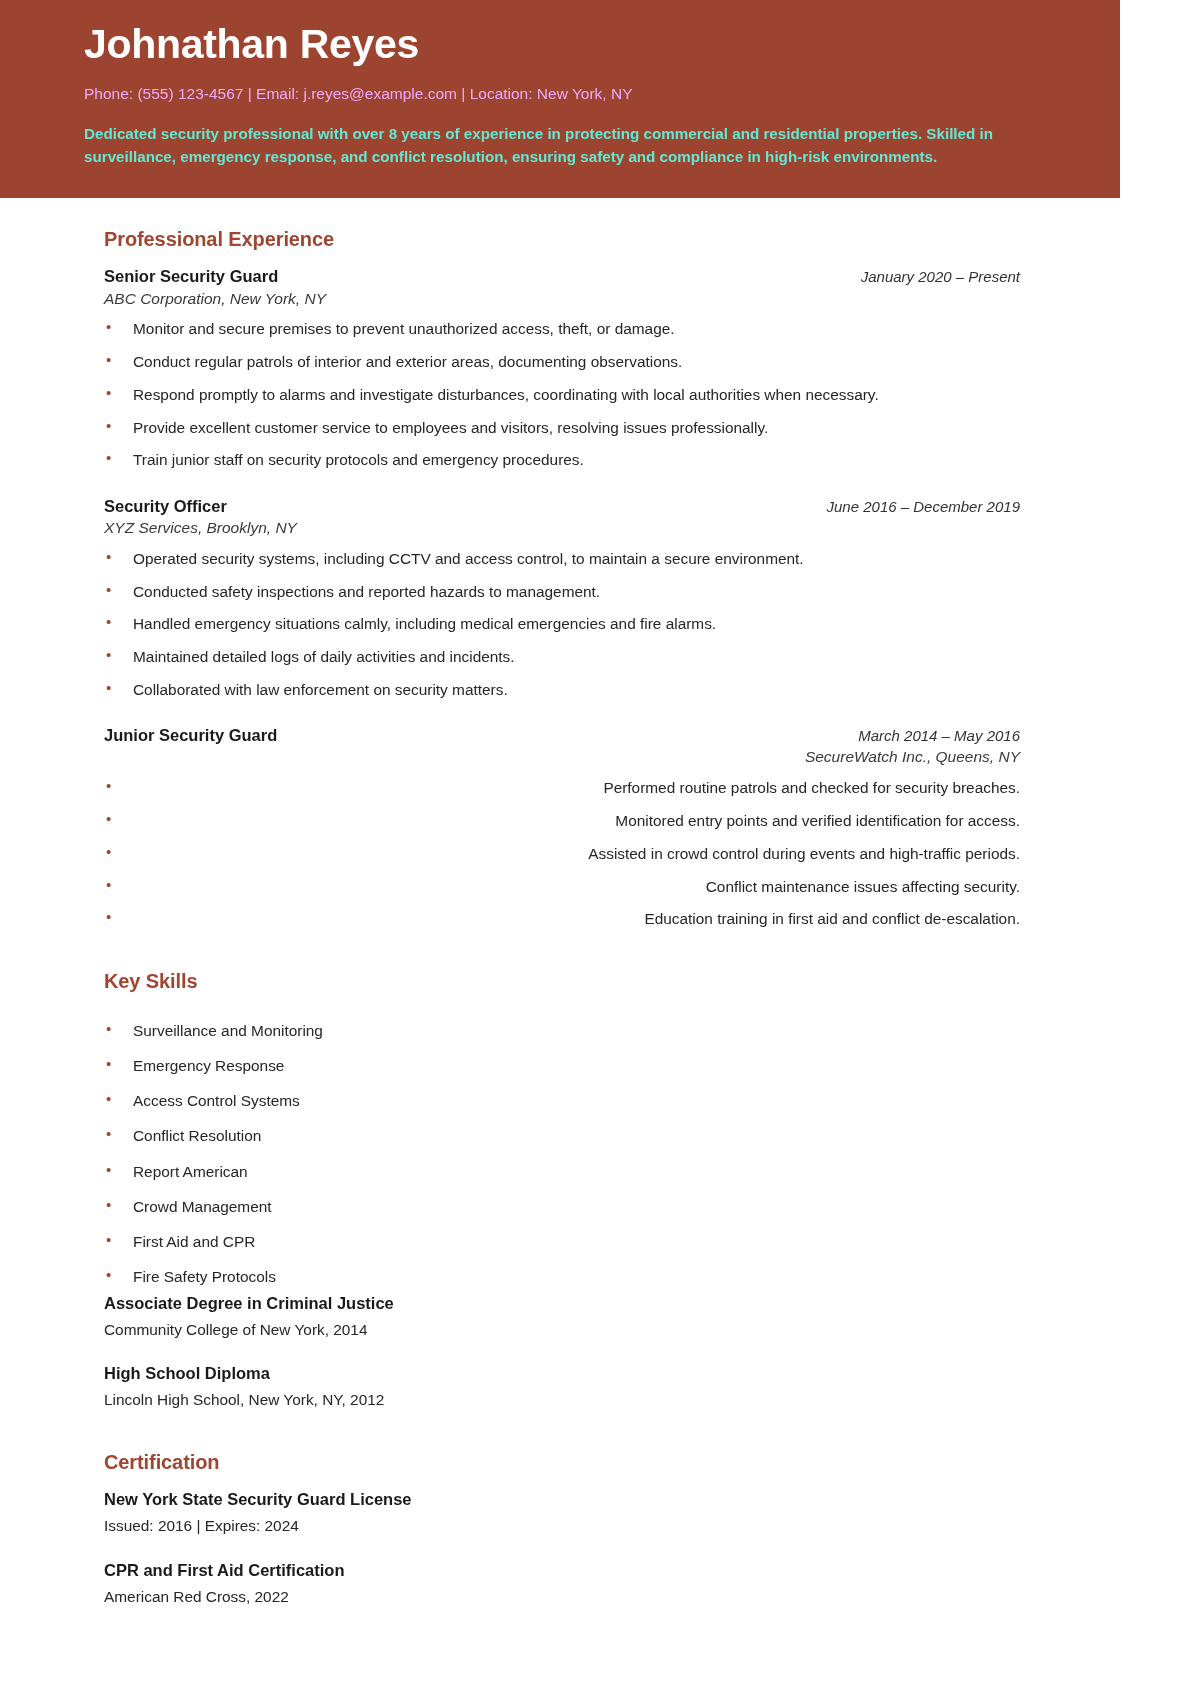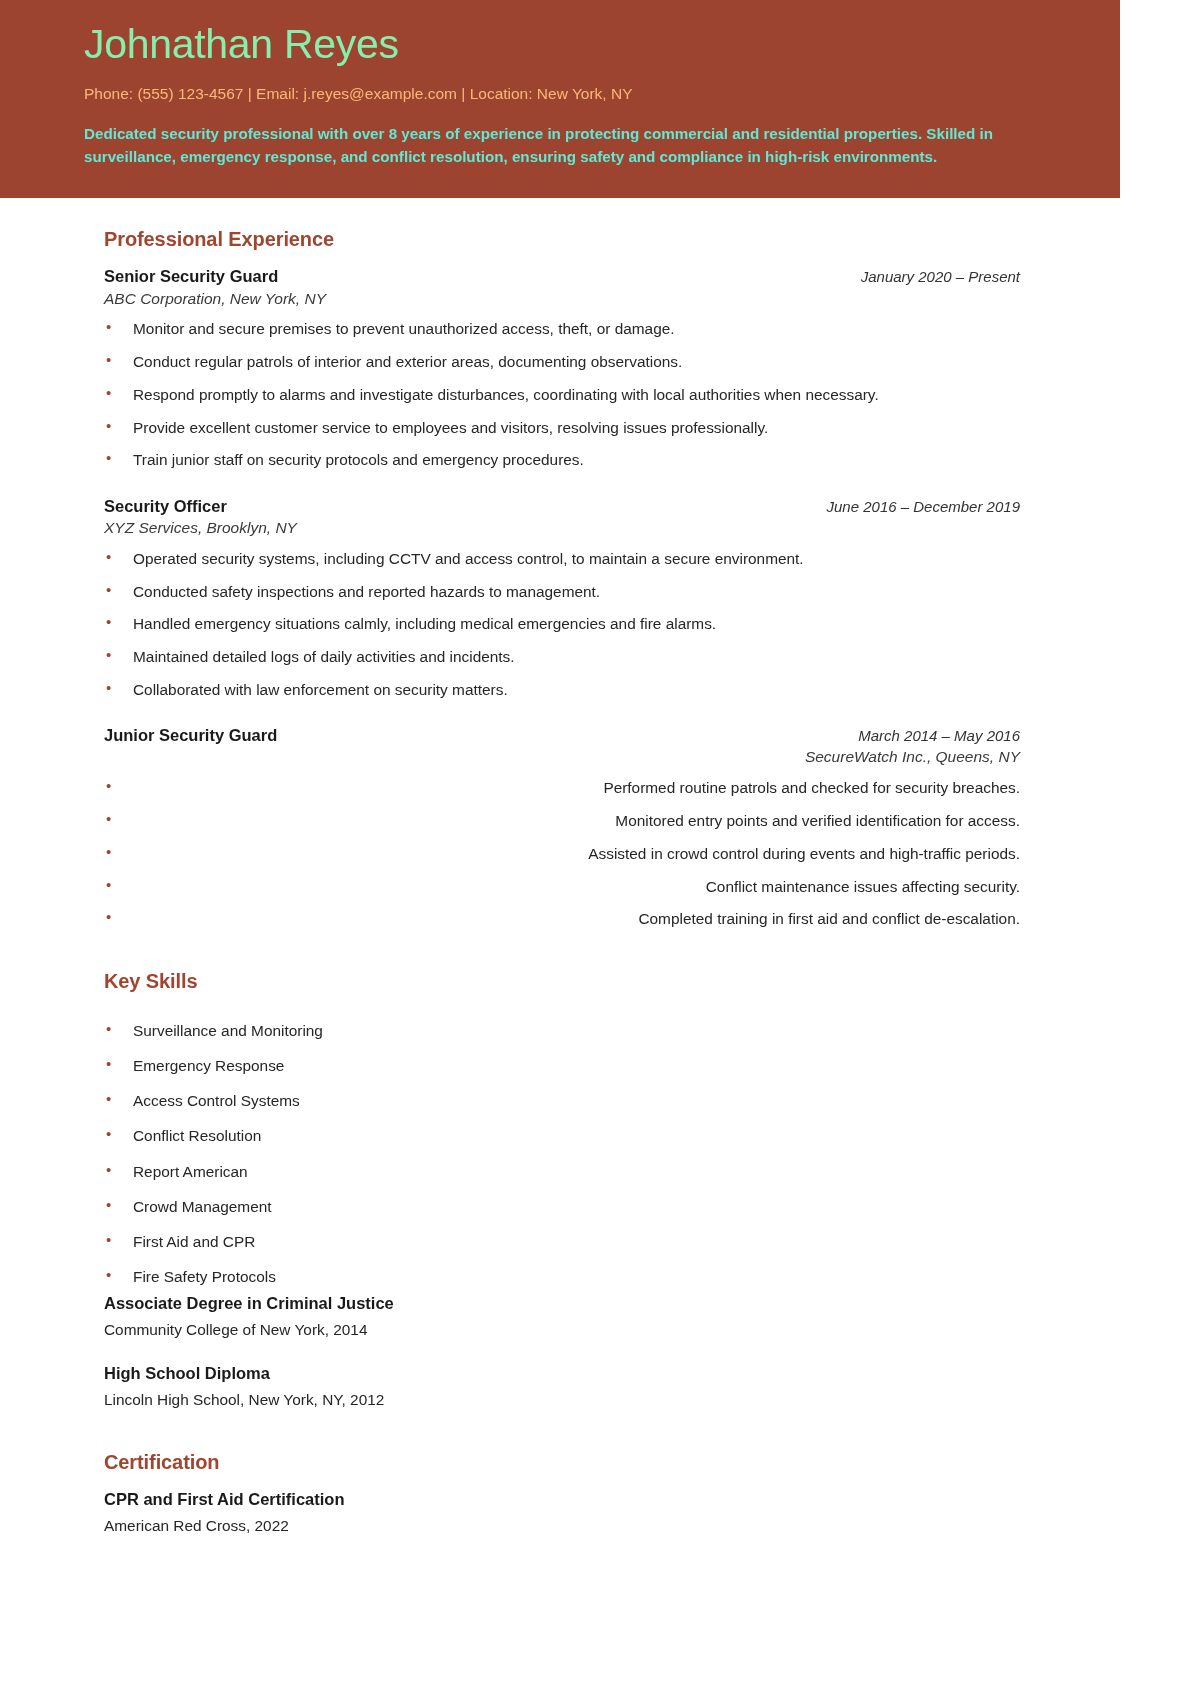--- a/index.html
+++ b/index.html
@@ -24,32 +24,32 @@
   }
 
   
   .header {
     background: #9d4430;
     color: #ffffff;
     padding: 22px 84px 30px 84px;
   }
   .header-name {
     font-size: 41px;
-    font-weight: normal;
+    font-weight: bold;
     letter-spacing: -0.3px;
     line-height: 1.12;
     margin: 0 0 16px 0;
-    color: #86efac;
+    color: #ffffff;
   }
   .header-contact {
     font-size: 15.5px;
     font-weight: normal;
     line-height: 1.3;
     margin: 0 0 18px 0;
-    color: #fdba74;
+    color: #f0abfc;
   }
   .header-summary {
     font-size: 15.2px;
     font-weight: bold;
     line-height: 1.52;
     margin: 0;
     color: #5eead4;
     max-width: 935px;
   }
 
@@ -200,21 +200,21 @@
         <div class="job-head">
           <div class="job-title">Junior Security Guard</div>
           <div class="job-date">March 2014 – May 2016</div>
         </div>
         <div class="job-company">SecureWatch Inc., Queens, NY</div>
         <ul class="bullets">
           <li>Performed routine patrols and checked for security breaches.</li>
           <li>Monitored entry points and verified identification for access.</li>
           <li>Assisted in crowd control during events and high-traffic periods.</li>
           <li>Conflict maintenance issues affecting security.</li>
-          <li>Completed training in first aid and conflict de-escalation.</li>
+          <li>Education training in first aid and conflict de-escalation.</li>
         </ul>
       </div>
     </div>
 
     <div class="section skills-section">
       <h2 class="section-title">Key Skills</h2>
       <ul class="bullets skills">
         <li>Surveillance and Monitoring</li>
         <li>Emergency Response</li>
         <li>Access Control Systems</li>
@@ -233,20 +233,24 @@
       </div>
       <div class="entry">
         <div class="entry-title">High School Diploma</div>
         <div class="entry-sub">Lincoln High School, New York, NY, 2012</div>
       </div>
     </div>
 
     <div class="section">
       <h2 class="section-title">Certification</h2>
       <div class="entry">
+        <div class="entry-title">New York State Security Guard License</div>
+        <div class="entry-sub">Issued: 2016 | Expires: 2024</div>
+      </div>
+      <div class="entry">
         <div class="entry-title">CPR and First Aid Certification</div>
         <div class="entry-sub">American Red Cross, 2022</div>
       </div>
 
     </div>
 
   </div>
 </div>
 
 </body></html>

